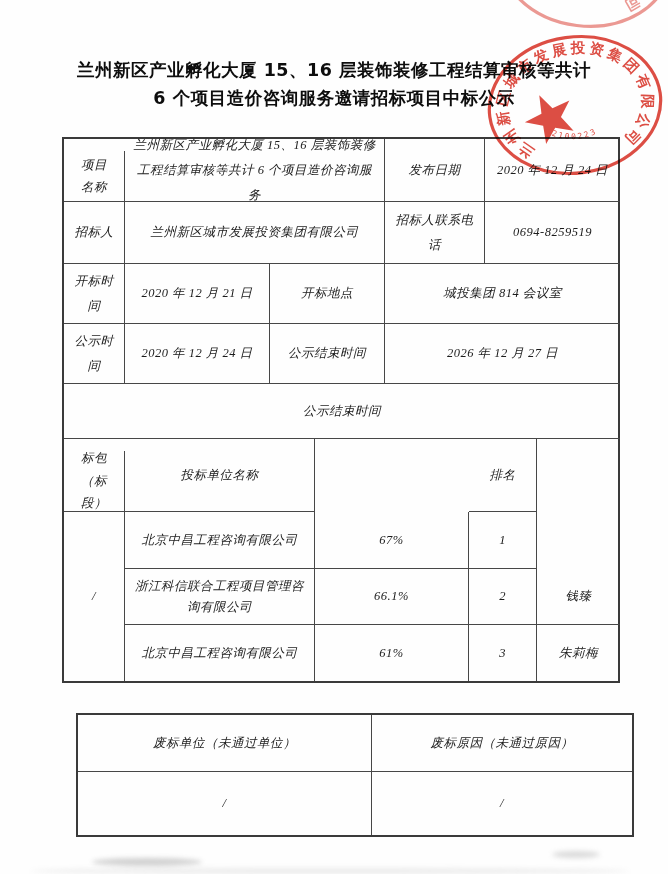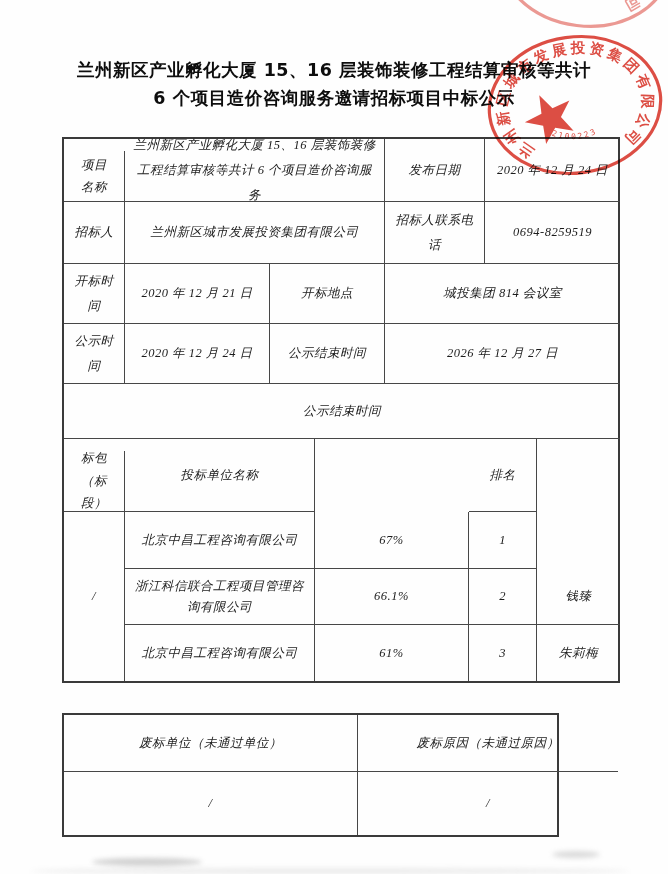--- a/index.html
+++ b/index.html
@@ -21,21 +21,21 @@
   .tbl {
     position:absolute; display:grid;
     border:2px solid #3a3a3a;
   }
   .tbl-main {
     left:62px; top:137px; width:558px;
     grid-template-columns:61px 145px 45px 70px 84px 16px 52px 83px;
     grid-template-rows:63px 62px 60px 60px 55px 73px 57px 56px 56px;
   }
   .tbl-reject {
-    left:62px; top:713px; width:497px;
+    left:76px; top:713px; width:558px;
     grid-template-columns:294px 260px;
     grid-template-rows:57px 63px;
   }
   .c {
     display:flex; align-items:center; justify-content:center;
     text-align:center; padding:16px 7px;
     border-right:1px solid #474747; border-bottom:1px solid #474747;
     font-size:12.5px; line-height:2; letter-spacing:0.5px;font-style:italic;
   }
   .c.rt { border-right:none; }

